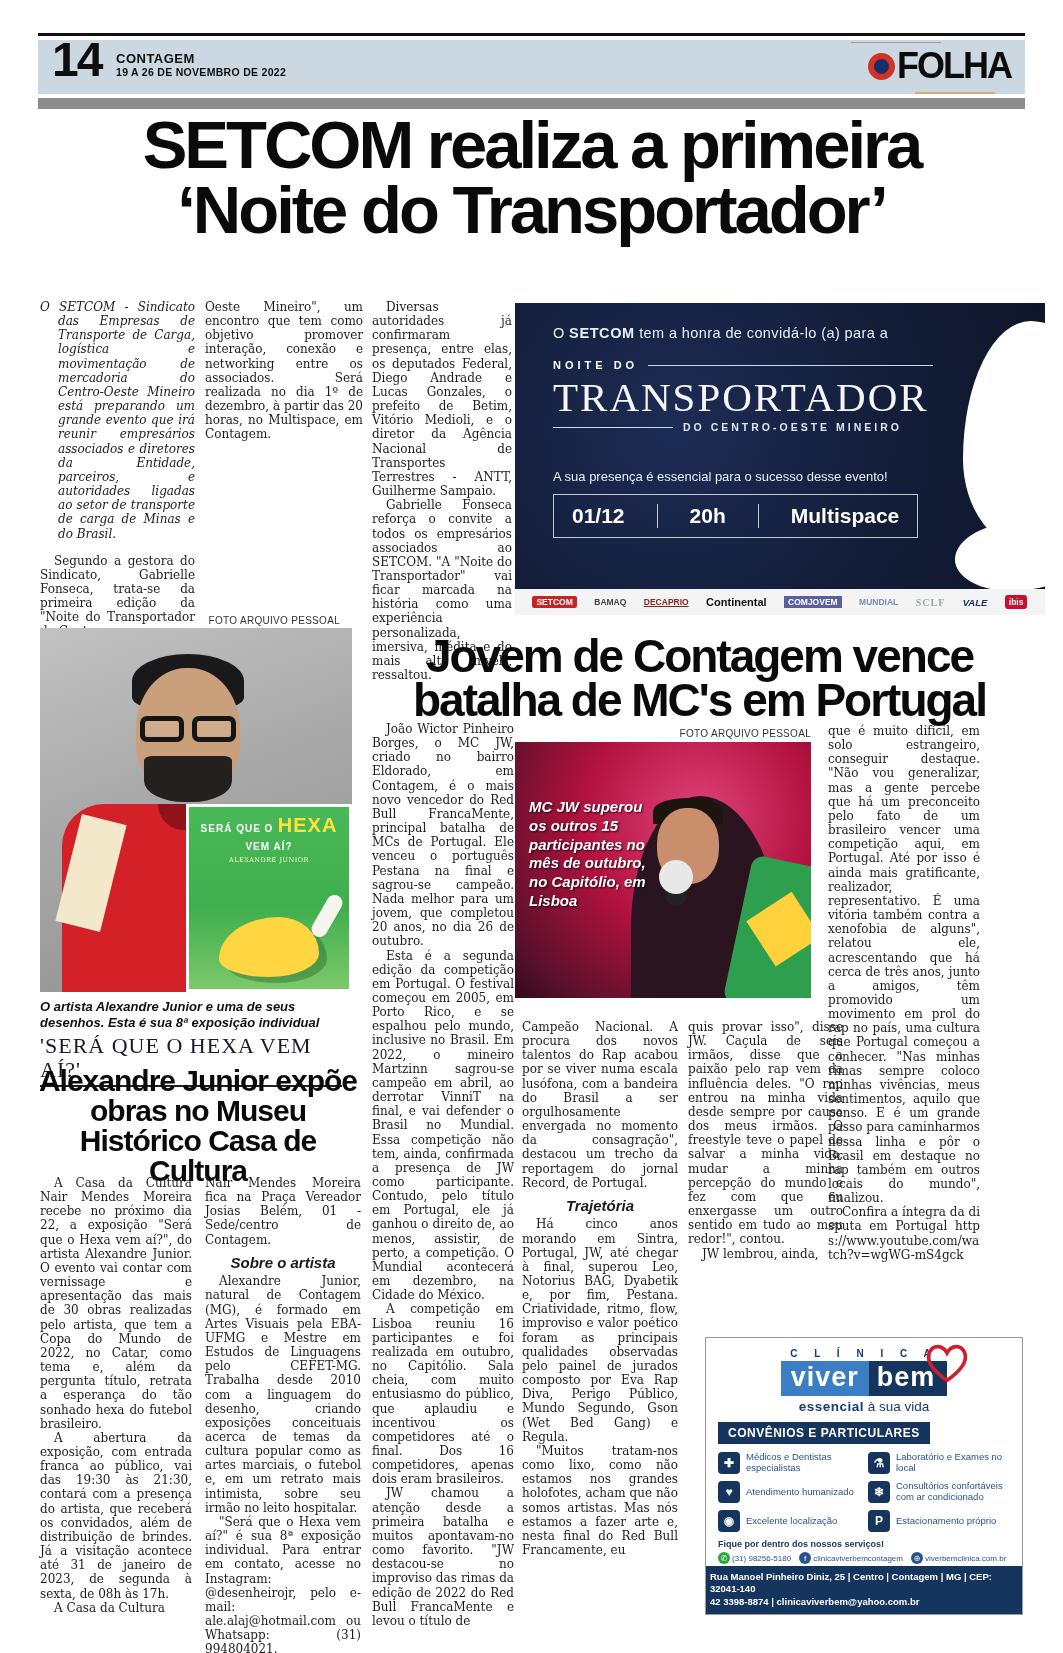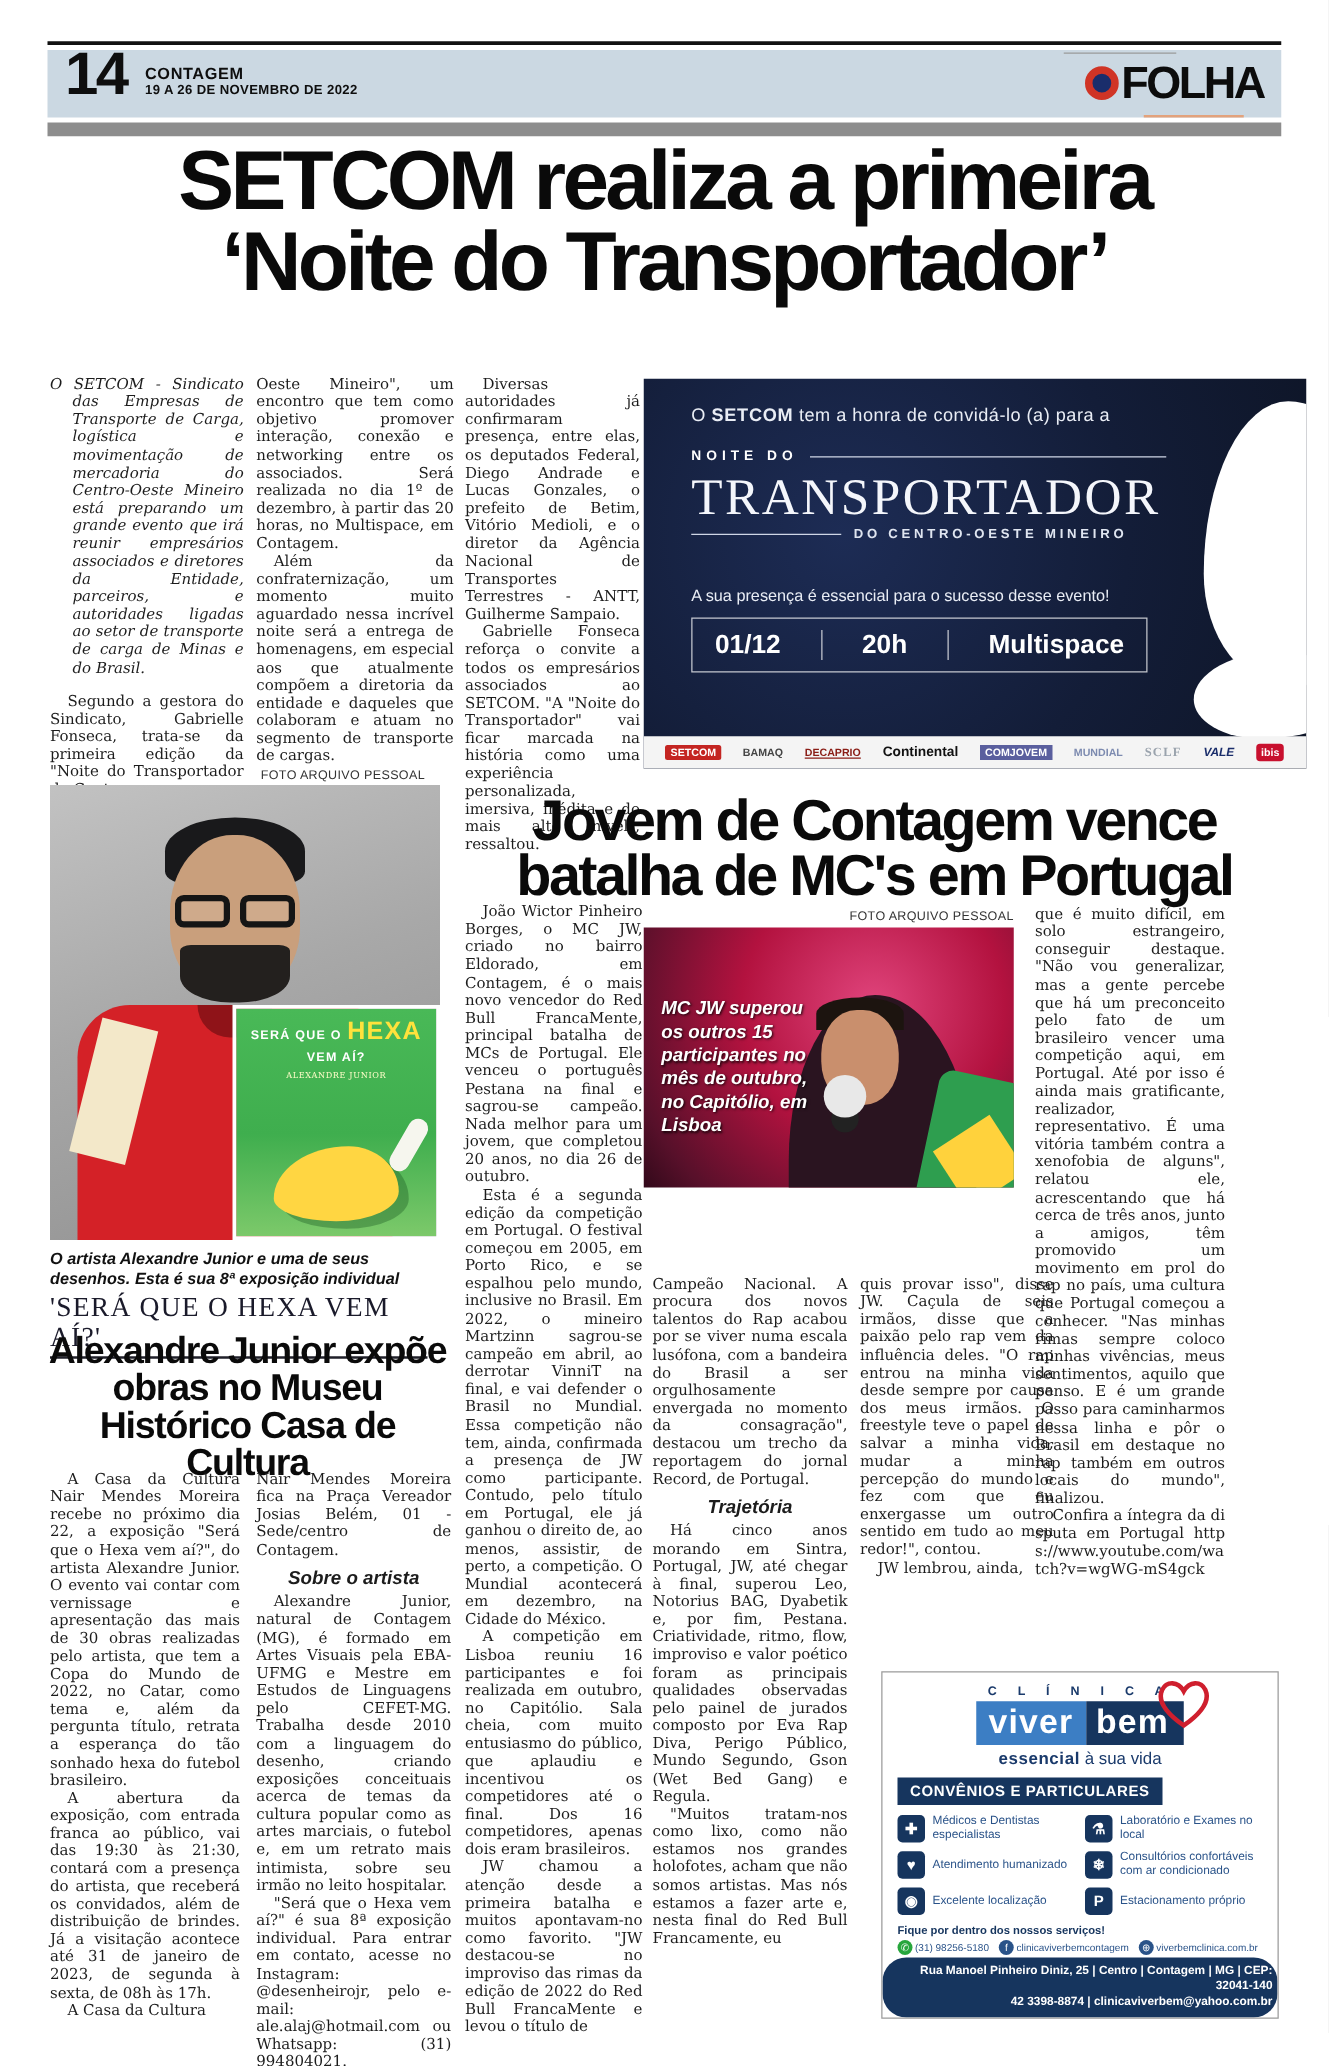--- a/index.html
+++ b/index.html
@@ -106,21 +106,21 @@
   .a-col1{left:40px;top:1176px;width:152px;}
   .a-col2{left:205px;top:1176px;width:156px;}
 
   
   .m-col1{left:372px;top:722px;width:142px;}
   .m-col2{left:522px;top:1020px;width:156px;}
   .m-col3{left:688px;top:1020px;width:155px;}
   .m-col4{left:828px;top:724px;width:152px;}
 
   .mc-credit{left:515px;top:728px;width:296px;}
-  .mc-photo{left:515px;top:742px;width:296px;height:208px;overflow:hidden;
+  .mc-photo{left:515px;top:742px;width:296px;height:256px;overflow:hidden;
      background:radial-gradient(circle at 62% 30%, #e0447c 0%, #b3123f 45%, #57102a 85%, #32091a 100%);}
   .mc-fig{position:absolute;right:30px;top:54px;width:150px;height:220px;background:#2a1420;border-radius:46% 54% 0 0/60% 70% 0 0;}
   .mc-face{position:absolute;right:92px;top:66px;width:62px;height:76px;background:#c98f6d;border-radius:46%;}
   .mc-hairtop{position:absolute;right:88px;top:56px;width:70px;height:26px;background:#1c140f;border-radius:50% 50% 0 0;}
   .mc-mic{position:absolute;right:118px;top:118px;width:34px;height:34px;background:#e8e8e8;border-radius:50%;box-shadow:0 18px 0 -6px #222;}
   .mc-flag{position:absolute;right:-16px;top:120px;width:90px;height:150px;background:#2e9e4f;border-radius:12px;transform:rotate(12deg);}
   .mc-flag:after{content:"";position:absolute;left:18px;top:40px;width:54px;height:54px;background:#ffd23c;transform:rotate(45deg);}
   .mc-overlay{position:absolute;left:14px;top:56px;width:120px;
      font:bold italic 15px/1.25 "Liberation Sans",sans-serif;color:#fff;text-shadow:1px 1px 2px rgba(0,0,0,.8);}
 
@@ -140,22 +140,22 @@
   .vb-item{display:flex;align-items:center;gap:6px;}
   .vb-ico{flex:0 0 22px;width:22px;height:22px;background:#16355e;color:#fff;border-radius:4px;
      display:flex;align-items:center;justify-content:center;font-size:12px;font-weight:bold;}
   .vb-txt{font-size:9.5px;line-height:1.12;color:#2a5389;}
   .vb-note{font-size:9px;font-weight:bold;color:#16355e;margin:7px 0 0 12px;}
   .vb-contacts{display:flex;align-items:center;gap:8px;margin:3px 0 0 12px;font-size:8px;color:#2a5389;}
   .vb-cico{width:12px;height:12px;border-radius:50%;color:#fff;font-size:8px;display:inline-flex;
      align-items:center;justify-content:center;margin-right:2px;}
   .vb-green{background:#27a63c;}
   .vb-blue{background:#2a5389;}
-  .vb-footer{position:absolute;left:0;right:0;bottom:0;background:#16355e;color:#fff;text-align:right;
-     font-size:9.5px;font-weight:bold;line-height:1.35;padding:5px 4px;border-radius:19px;}
+  .vb-footer{position:absolute;left:0;right:0;bottom:0;background:#16355e;color:#fff;text-align:left;
+     font-size:9.5px;font-weight:bold;line-height:1.35;padding:5px 4px;}
 </style>
 </head>
 <body>
 
 <div class="page">
 
   <div class="abs top-rule"></div>
   <div class="abs header-bar">
     <div class="pagenum">14</div>
     <div class="ed-info">
@@ -175,21 +175,20 @@
     <div>SETCOM realiza a primeira</div>
     <div>‘Noite do Transportador’</div>
   </div>
 
   <div class="abs col" style="left:40px;top:300px;width:155px;">
     <p class="intro">O SETCOM - Sindicato das Empresas de Transporte de Carga, logística e movimentação de mercadoria do Centro-Oeste Mineiro está preparando um grande evento que irá reunir empresários associados e diretores da Entidade, parceiros, e autoridades ligadas ao setor de transporte de carga de Minas e do Brasil.</p>
     <p class="ind gap">Segundo a gestora do Sindicato, Gabrielle Fonseca, trata-se da primeira edição da "Noite do Transportador do Centro-</p>
   </div>
   <div class="abs col" style="left:205px;top:300px;width:158px;">
     <p>Oeste Mineiro", um encontro que tem como objetivo promover interação, conexão e networking entre os associados. Será realizada no dia 1º de dezembro, à partir das 20 horas, no Multispace, em Contagem.</p>
-    <p class="ind">Além da confraternização, um momento muito aguardado nessa incrível noite será a entrega de homenagens, em especial aos que atualmente compõem a diretoria da entidade e daqueles que colaboram e atuam no segmento de transporte de cargas.</p>
   </div>
   <div class="abs col" style="left:372px;top:300px;width:140px;">
     <p class="ind">Diversas autoridades já confirmaram presença, entre elas, os deputados Federal, Diego Andrade e Lucas Gonzales, o prefeito de Betim, Vitório Medioli, e o diretor da Agência Nacional de Transportes Terrestres - ANTT, Guilherme Sampaio.</p>
     <p class="ind">Gabrielle Fonseca reforça o convite a todos os empresários associados ao SETCOM. "A "Noite do Transportador" vai ficar marcada na história como uma experiência personalizada, imersiva, inédita e do mais alto nível", ressaltou.</p>
   </div>
 
   <div class="abs setcom-ad">
     <div class="ad-sil1"></div>
     <div class="ad-sil2"></div>
     <div class="ad-inner">

